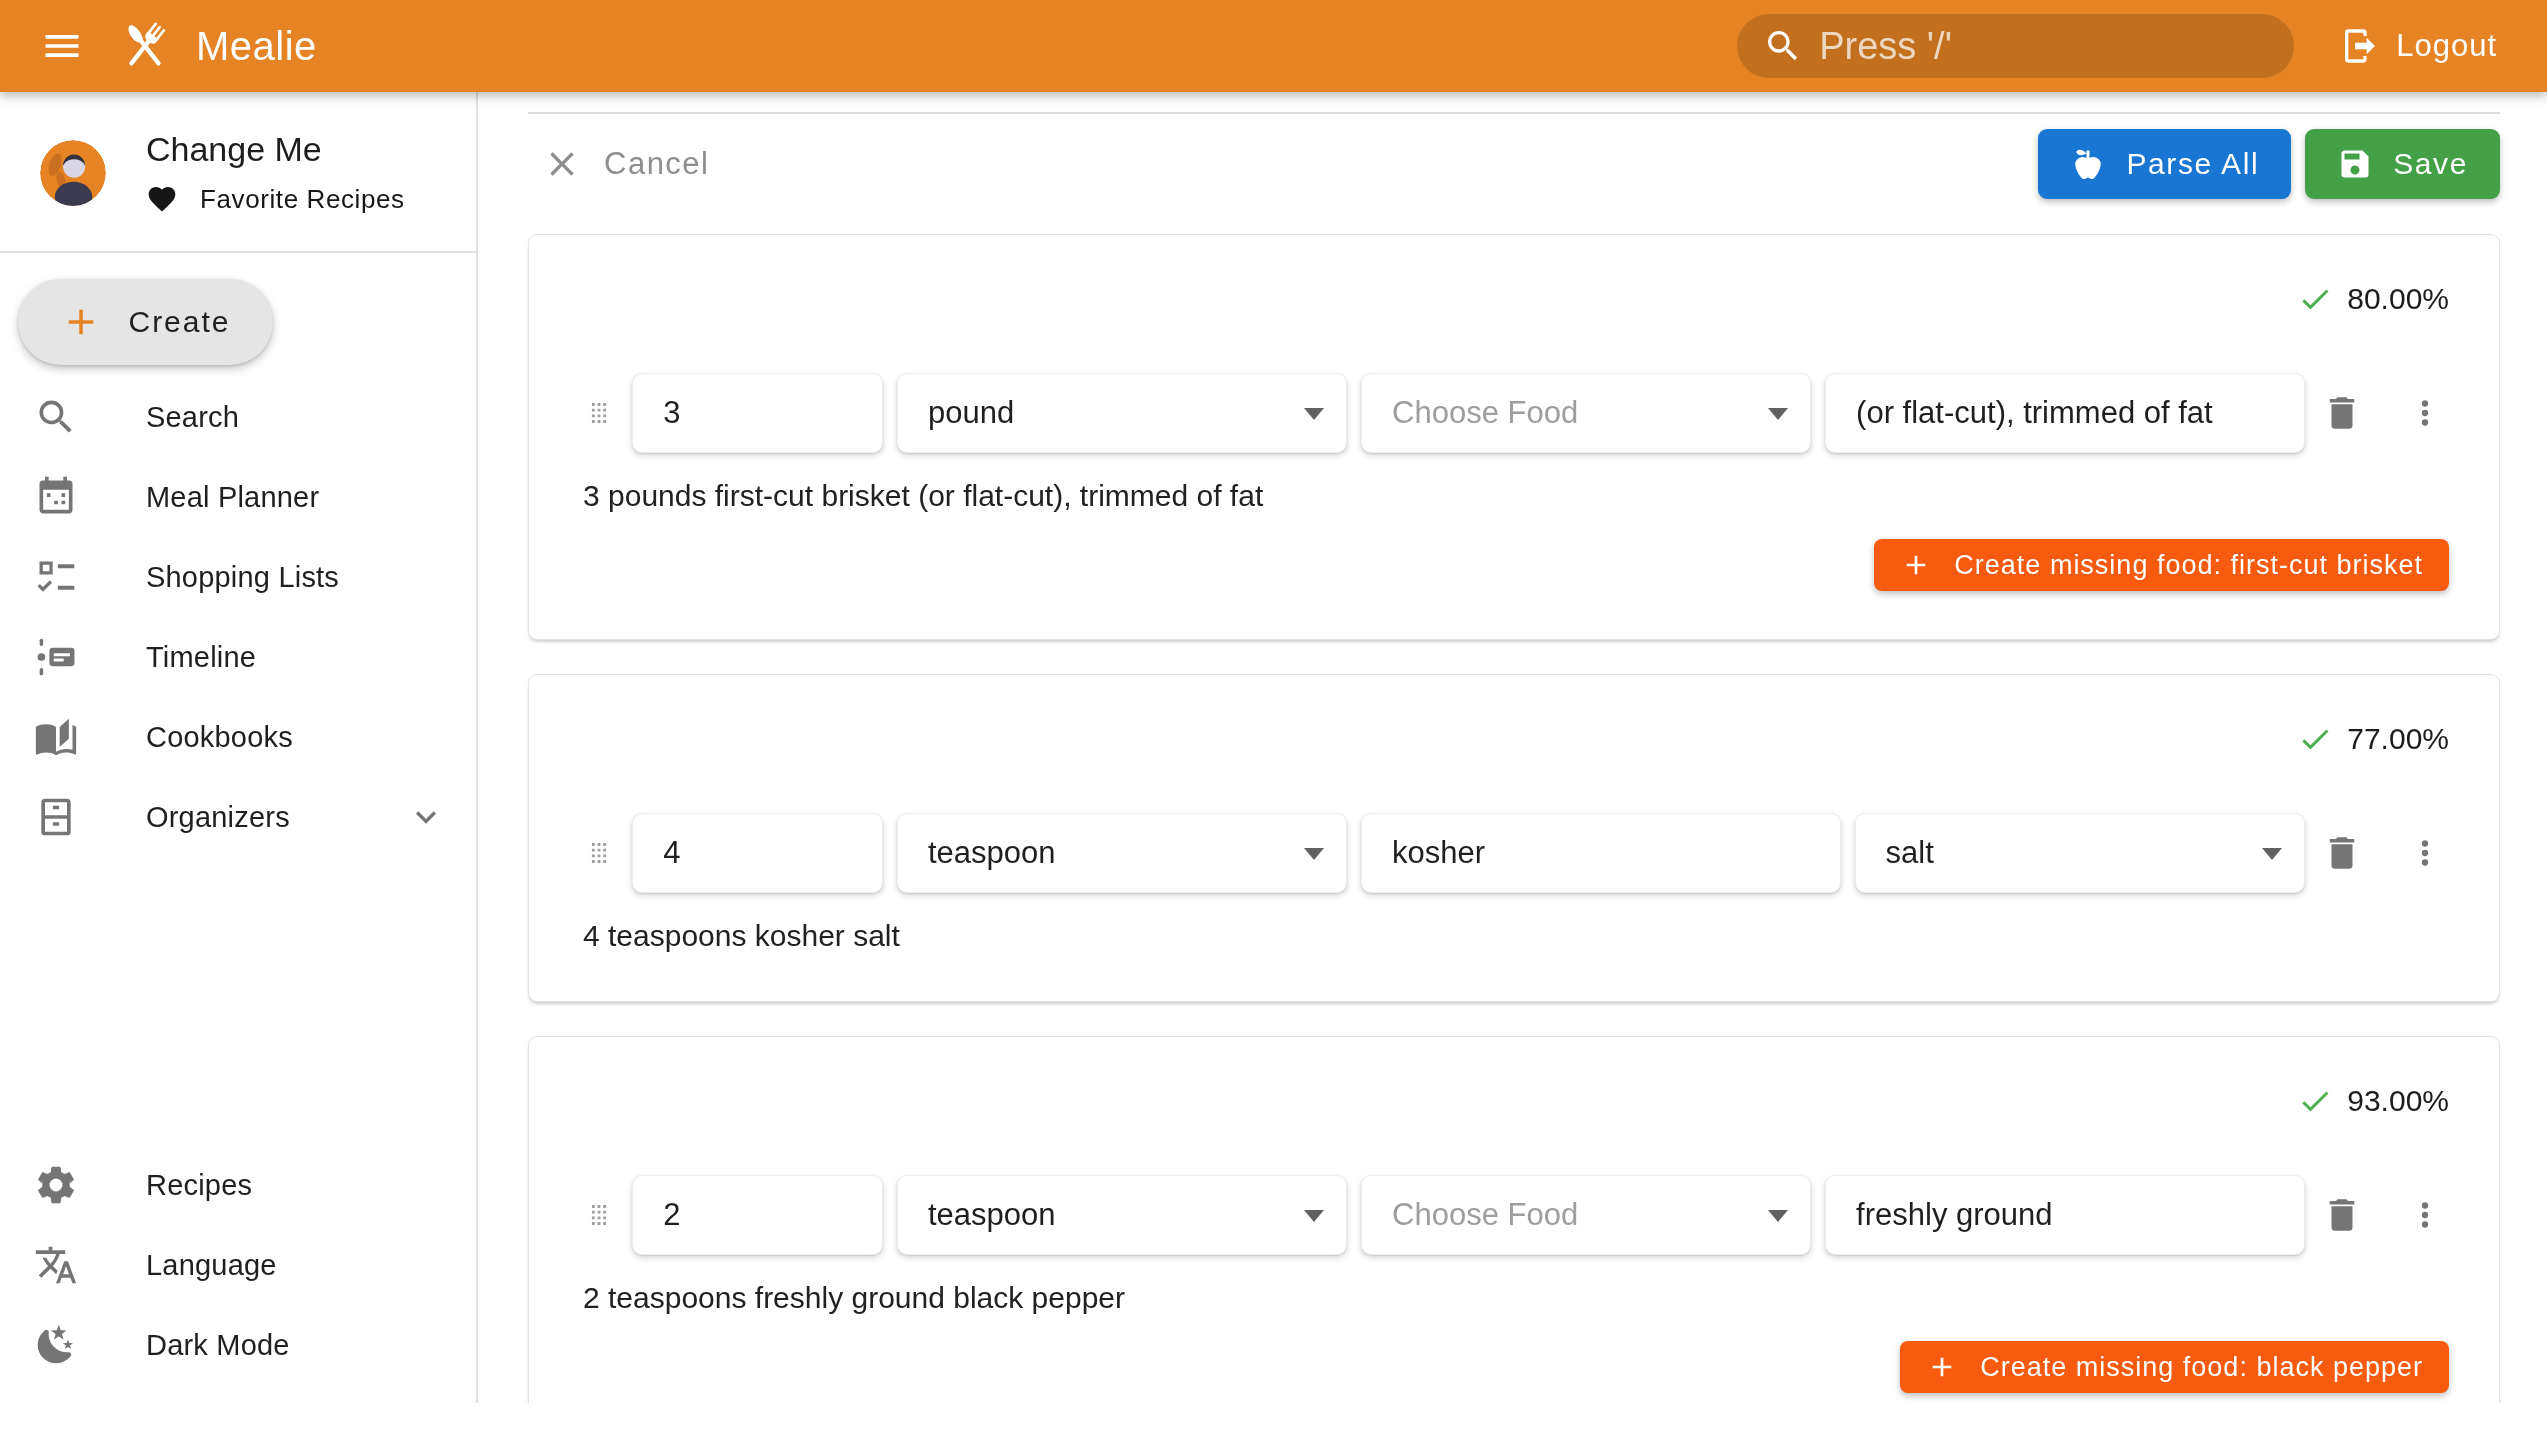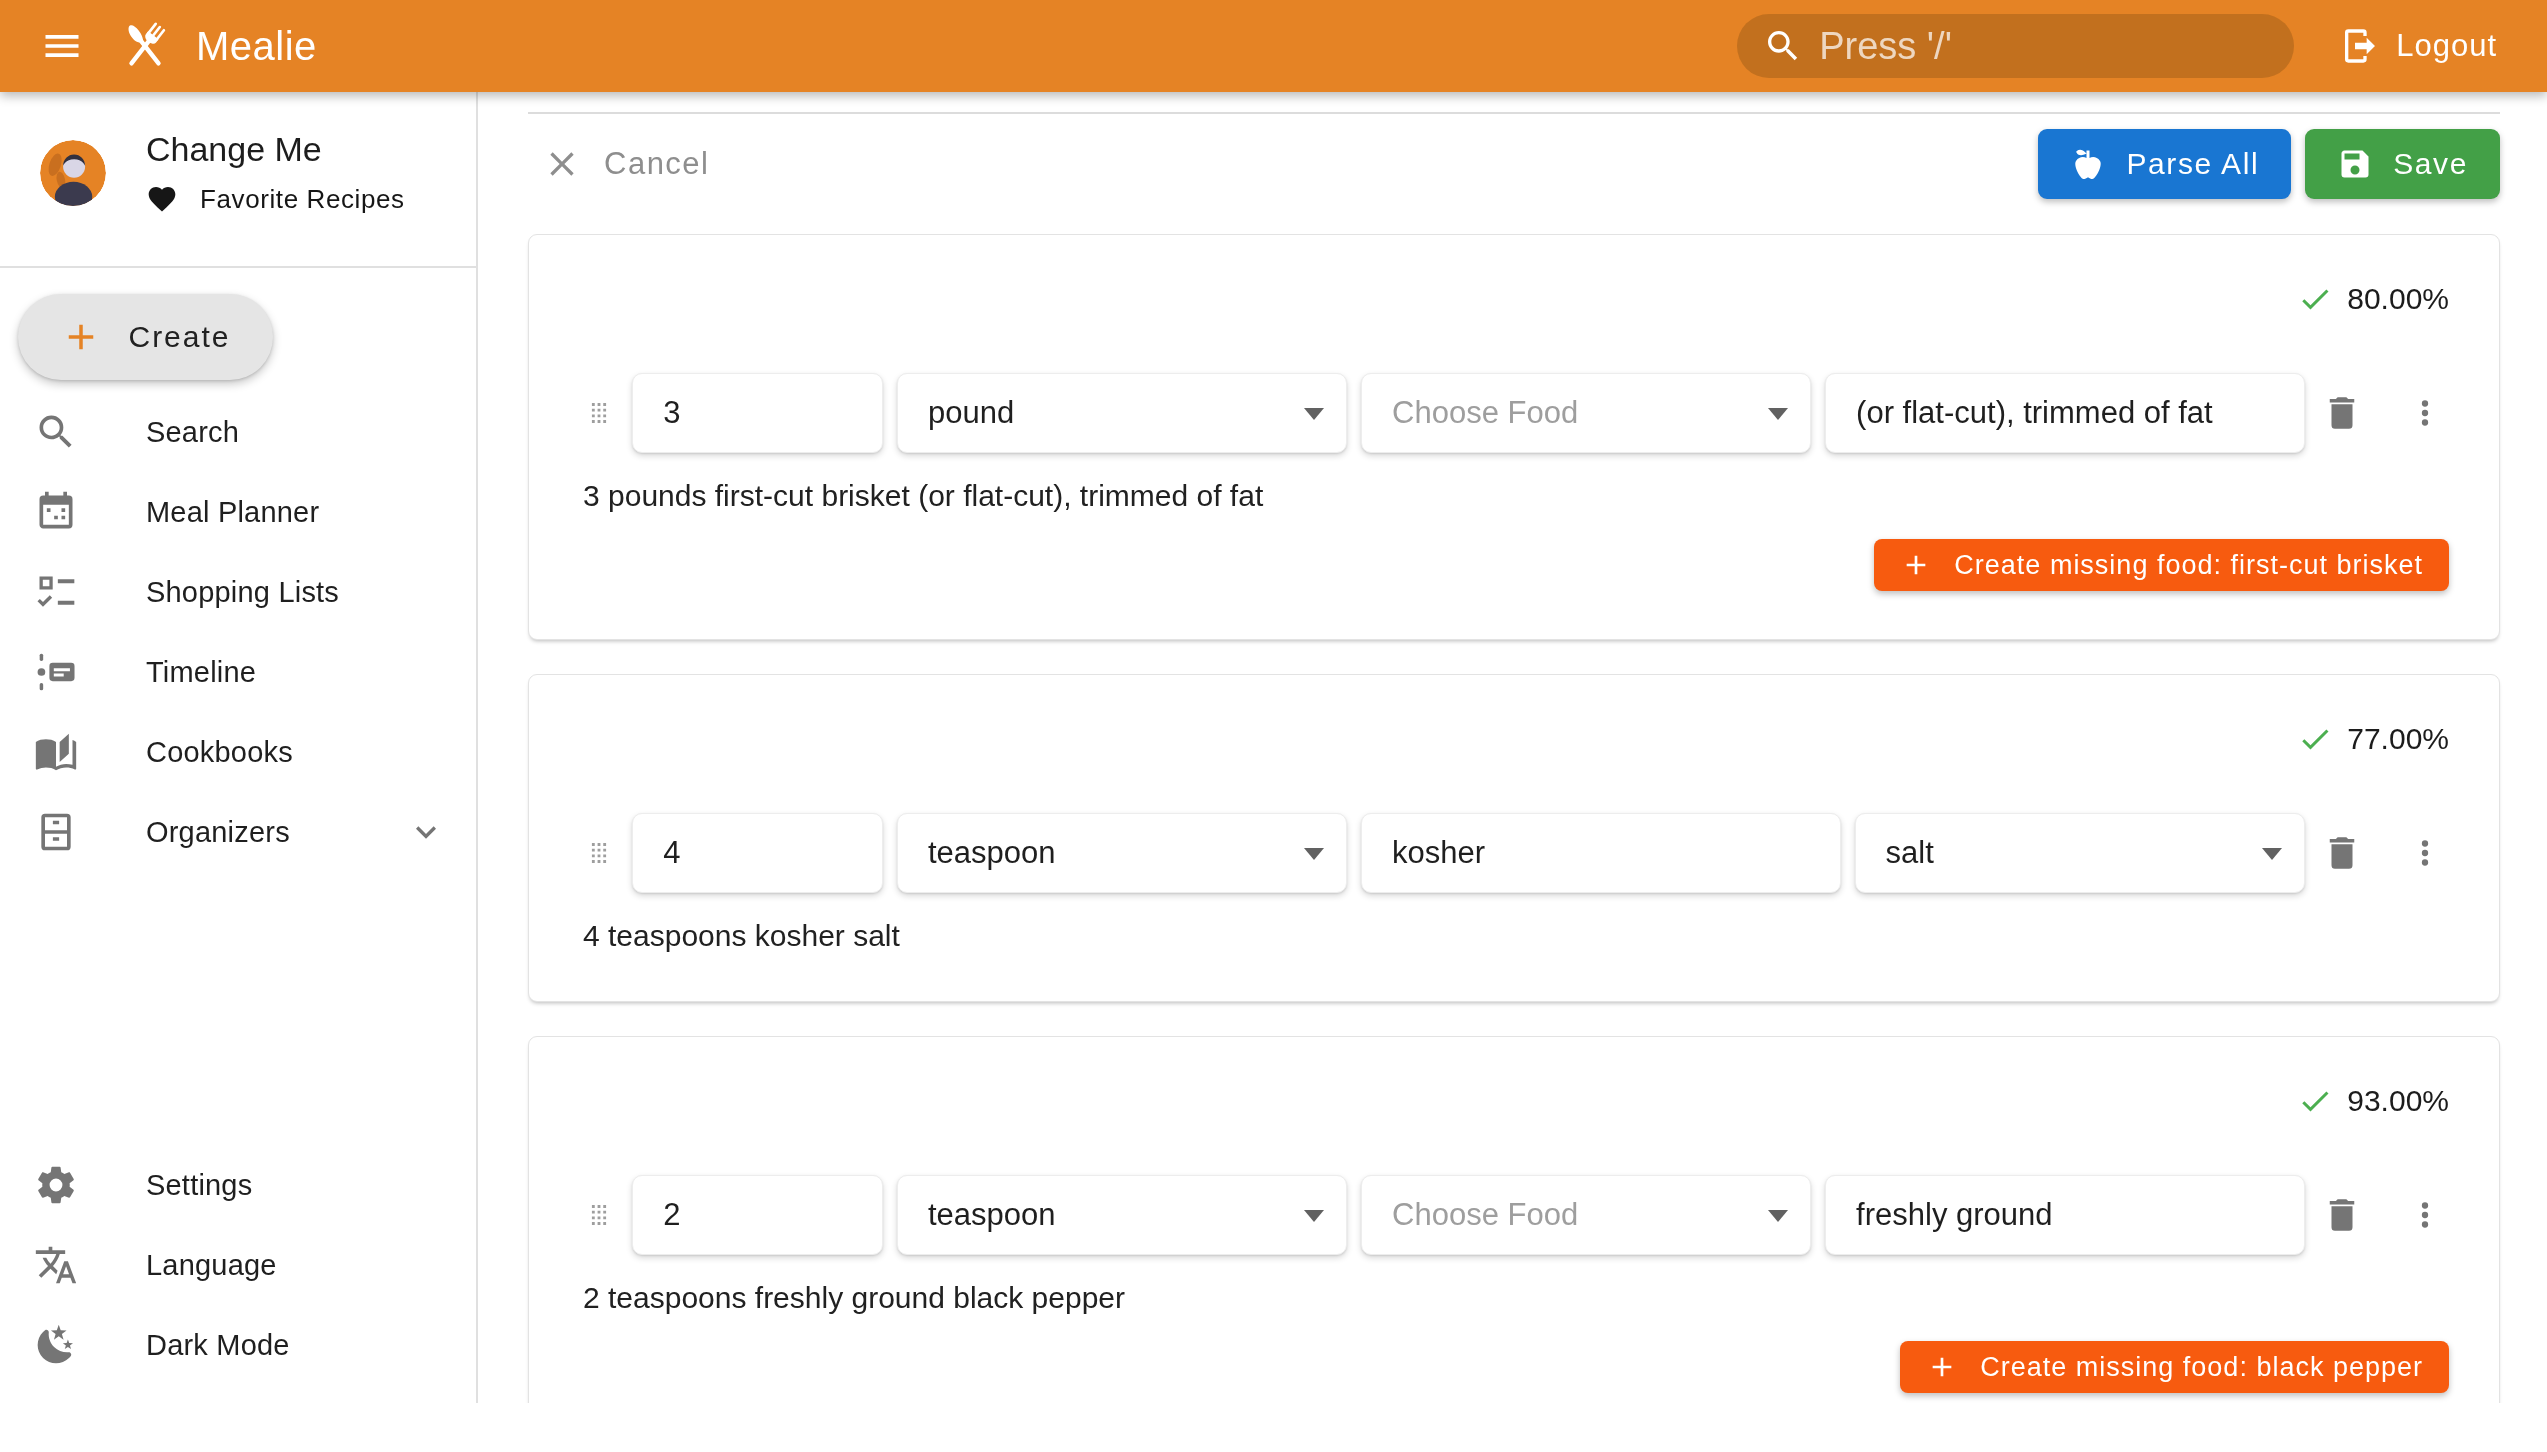--- a/index.html
+++ b/index.html
@@ -33,21 +33,21 @@
   .logout-btn { display:flex; align-items:center; gap:16px; background:transparent; border:none;
     color:#fff; font-size:31px; font-weight:500; letter-spacing:1px; margin-left:30px; cursor:pointer;
     height:70px; padding:0 16px; }
   .logout-btn svg { width:40px; height:40px; fill:#fff; }
 
   
   .main { flex:1; display:flex; min-height:0; }
   aside.sidebar { width:478px; flex:0 0 478px; background:#fff; border-right:2px solid #E0E0E0;
     display:flex; flex-direction:column; position:relative; z-index:5; }
 
-  .user-section { display:flex; align-items:center; gap:40px; padding:38px 0 51px 40px; }
+  .user-section { display:flex; align-items:center; gap:40px; padding:38px 0 36px 40px; }
   .avatar { width:66px; height:66px; border-radius:50%; overflow:hidden; flex:0 0 auto; }
   .avatar svg { width:100%; height:100%; display:block; }
   .user-name { font-size:34px; font-weight:500; color:#1d1d1d; margin-bottom:14px; }
   .fav-row { display:flex; align-items:center; gap:22px; cursor:pointer; }
   .fav-row svg { width:32px; height:32px; fill:#161616; }
   .fav-label { font-size:26px; font-weight:500; letter-spacing:0.6px; color:#161616; }
   .sidebar-divider { height:2px; background:#E0E0E0; width:100%; }
 
   .create-btn {
     margin:26px 0 12px 18px; width:255px; height:86px; border-radius:43px; border:none; cursor:pointer;
@@ -252,21 +252,21 @@
         </div>
       </nav>
 
       <div class="side-spacer"></div>
 
       <nav class="side-nav footer-nav">
         <div class="nav-item">
           <svg viewBox="0 0 24 24">
               <path d="M12,15.5A3.5,3.5 0 0,1 8.5,12A3.5,3.5 0 0,1 12,8.5A3.5,3.5 0 0,1 15.5,12A3.5,3.5 0 0,1 12,15.5M19.43,12.97C19.47,12.65 19.5,12.33 19.5,12C19.5,11.67 19.47,11.34 19.43,11L21.54,9.37C21.73,9.22 21.78,8.95 21.66,8.73L19.66,5.27C19.54,5.05 19.27,4.96 19.05,5.05L16.56,6.05C16.04,5.66 15.5,5.32 14.87,5.07L14.5,2.42C14.46,2.18 14.25,2 14,2H10C9.75,2 9.54,2.18 9.5,2.42L9.13,5.07C8.5,5.32 7.96,5.66 7.44,6.05L4.95,5.05C4.73,4.96 4.46,5.05 4.34,5.27L2.34,8.73C2.21,8.95 2.27,9.22 2.46,9.37L4.57,11C4.53,11.34 4.5,11.67 4.5,12C4.5,12.33 4.53,12.65 4.57,12.97L2.46,14.63C2.27,14.78 2.21,15.05 2.34,15.27L4.34,18.73C4.46,18.95 4.73,19.03 4.95,18.95L7.44,17.94C7.96,18.34 8.5,18.68 9.13,18.93L9.5,21.58C9.54,21.82 9.75,22 10,22H14C14.25,22 14.46,21.82 14.5,21.58L14.87,18.93C15.5,18.67 16.04,18.34 16.56,17.94L19.05,18.95C19.27,19.03 19.54,18.95 19.66,18.73L21.66,15.27C21.78,15.05 21.73,14.78 21.54,14.63L19.43,12.97Z"></path>
             </svg>
-          <span class="nav-label">Settings</span>
+          <span class="nav-label">Recipes</span>
         </div>
         <div class="nav-item">
           <svg viewBox="0 0 24 24">
               <path d="M12.87,15.07L10.33,12.56L10.36,12.53C12.1,10.59 13.34,8.36 14.07,6H17V4H10V2H8V4H1V6H12.17C11.5,7.92 10.44,9.75 9,11.35C8.07,10.32 7.3,9.19 6.69,8H4.69C5.42,9.63 6.42,11.17 7.67,12.56L2.58,17.58L4,19L9,14L12.11,17.11L12.87,15.07M18.5,10H16.5L12,22H14L15.12,19H19.87L21,22H23L18.5,10M15.88,17L17.5,12.67L19.12,17H15.88Z"></path>
             </svg>
           <span class="nav-label">Language</span>
         </div>
         <div class="nav-item">
           <svg viewBox="0 0 24 24">
               <path d="M17.75,4.09L15.22,6.03L16.13,9.09L13.5,7.28L10.87,9.09L11.78,6.03L9.25,4.09L12.44,4L13.5,1L14.56,4L17.75,4.09M21.25,11L19.61,12.25L20.2,14.23L18.5,13.06L16.8,14.23L17.39,12.25L15.75,11L17.81,10.95L18.5,9L19.19,10.95L21.25,11M18.97,15.95C19.8,15.87 20.69,17.05 20.16,17.8C19.84,18.25 19.5,18.67 19.08,19.07C15.17,23 8.84,23 4.94,19.07C1.03,15.17 1.03,8.83 4.94,4.93C5.34,4.53 5.76,4.17 6.21,3.85C6.96,3.32 8.14,4.21 8.06,5.04C7.79,7.9 8.75,10.87 10.95,13.06C13.14,15.26 16.1,16.22 18.97,15.95Z"></path>

